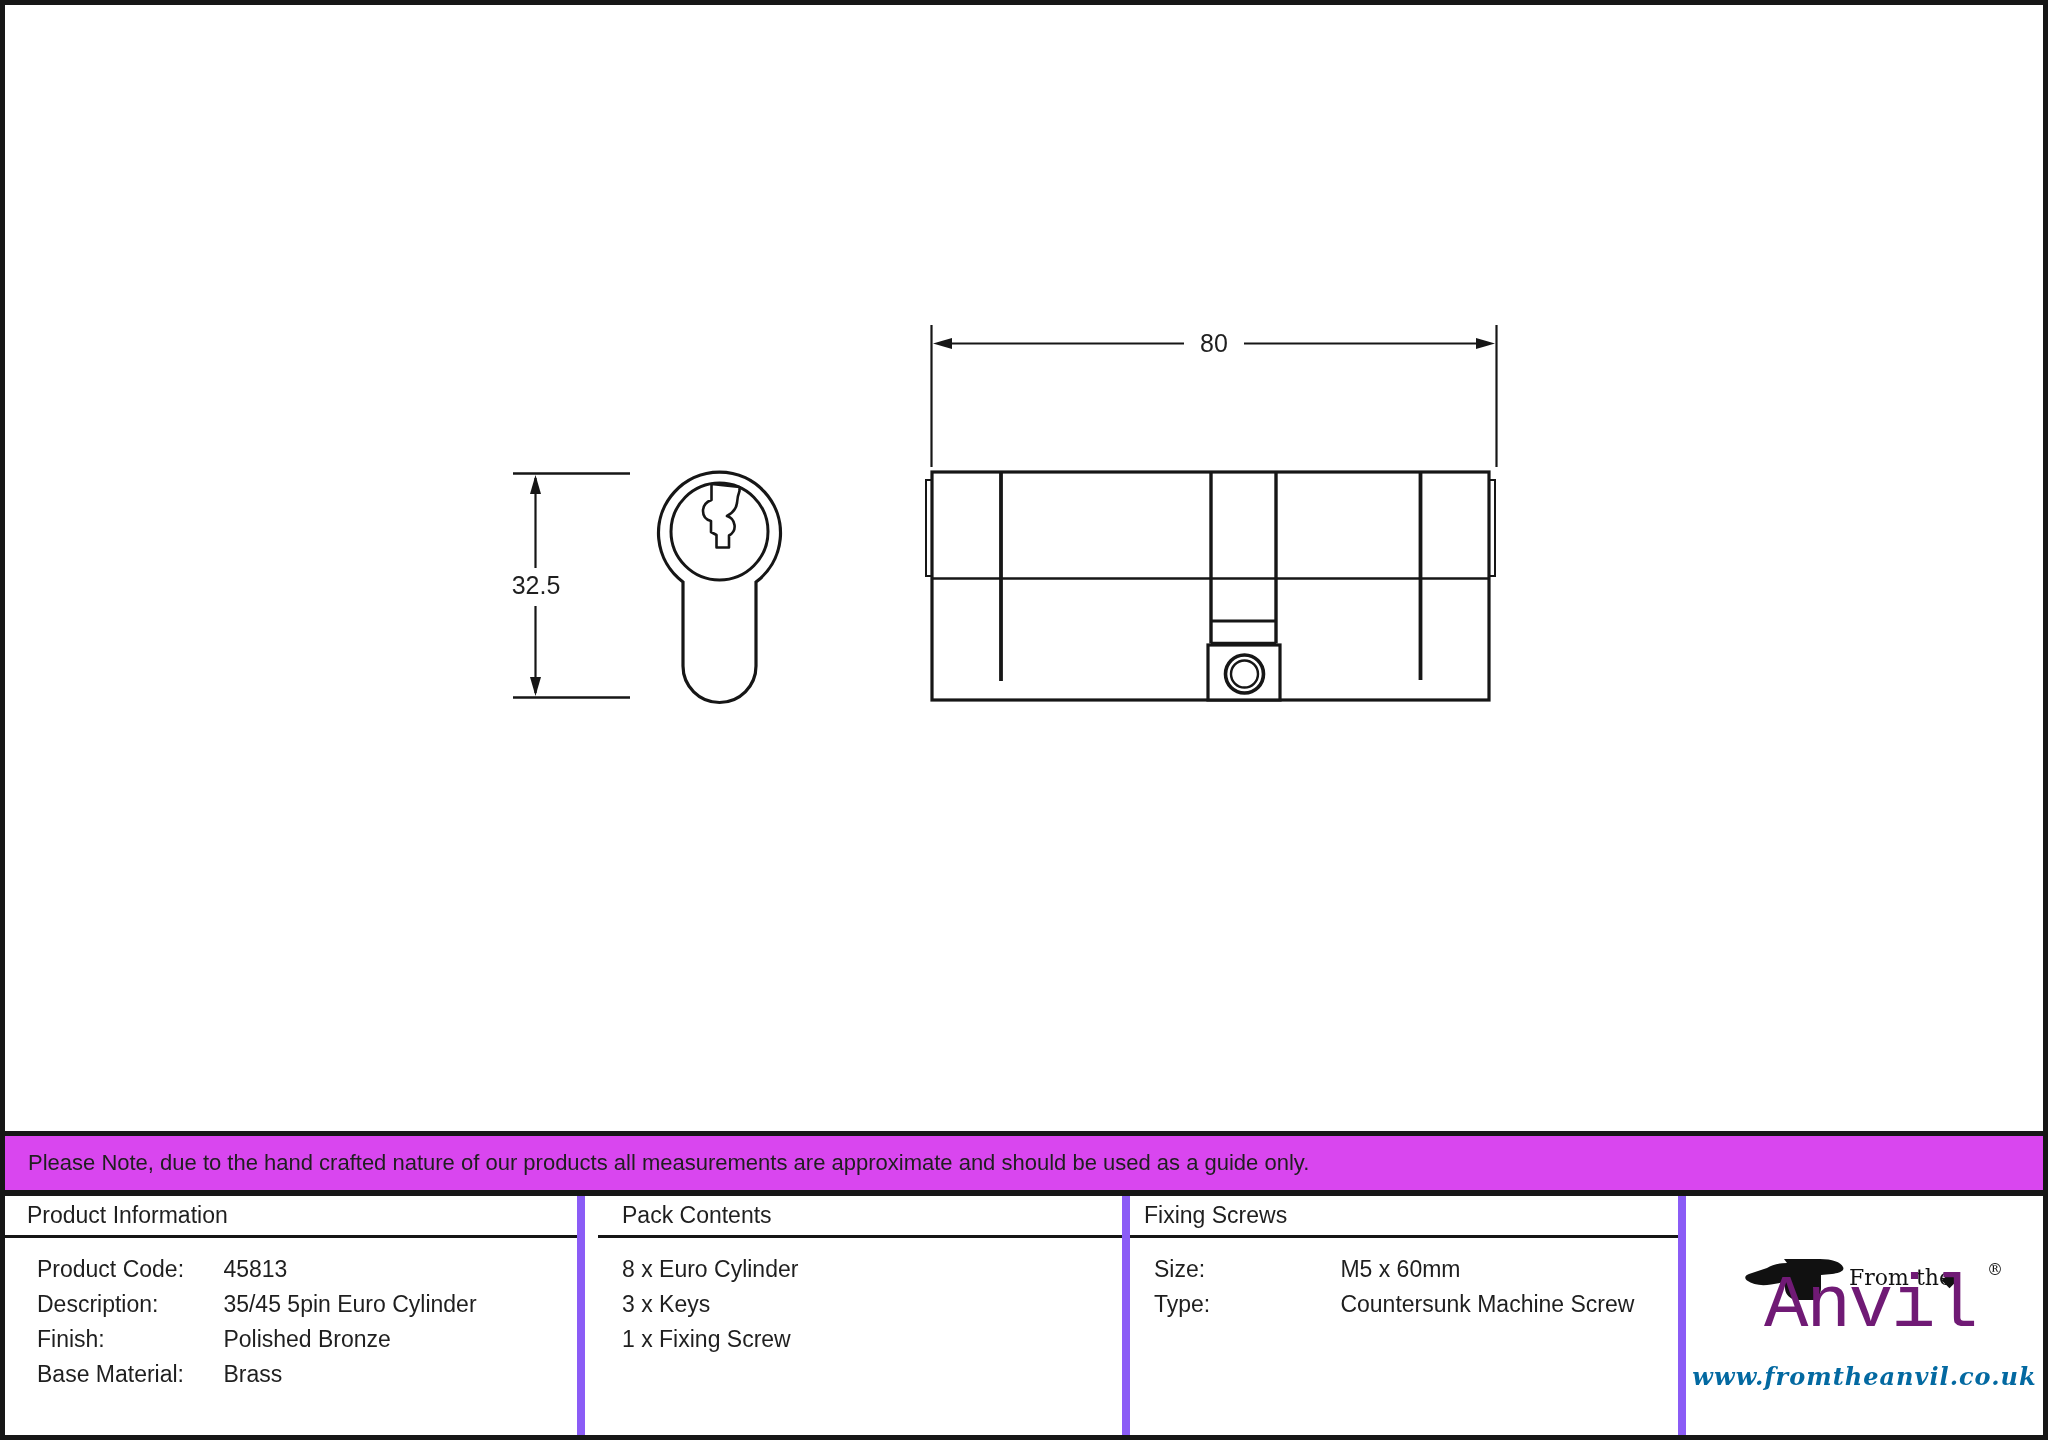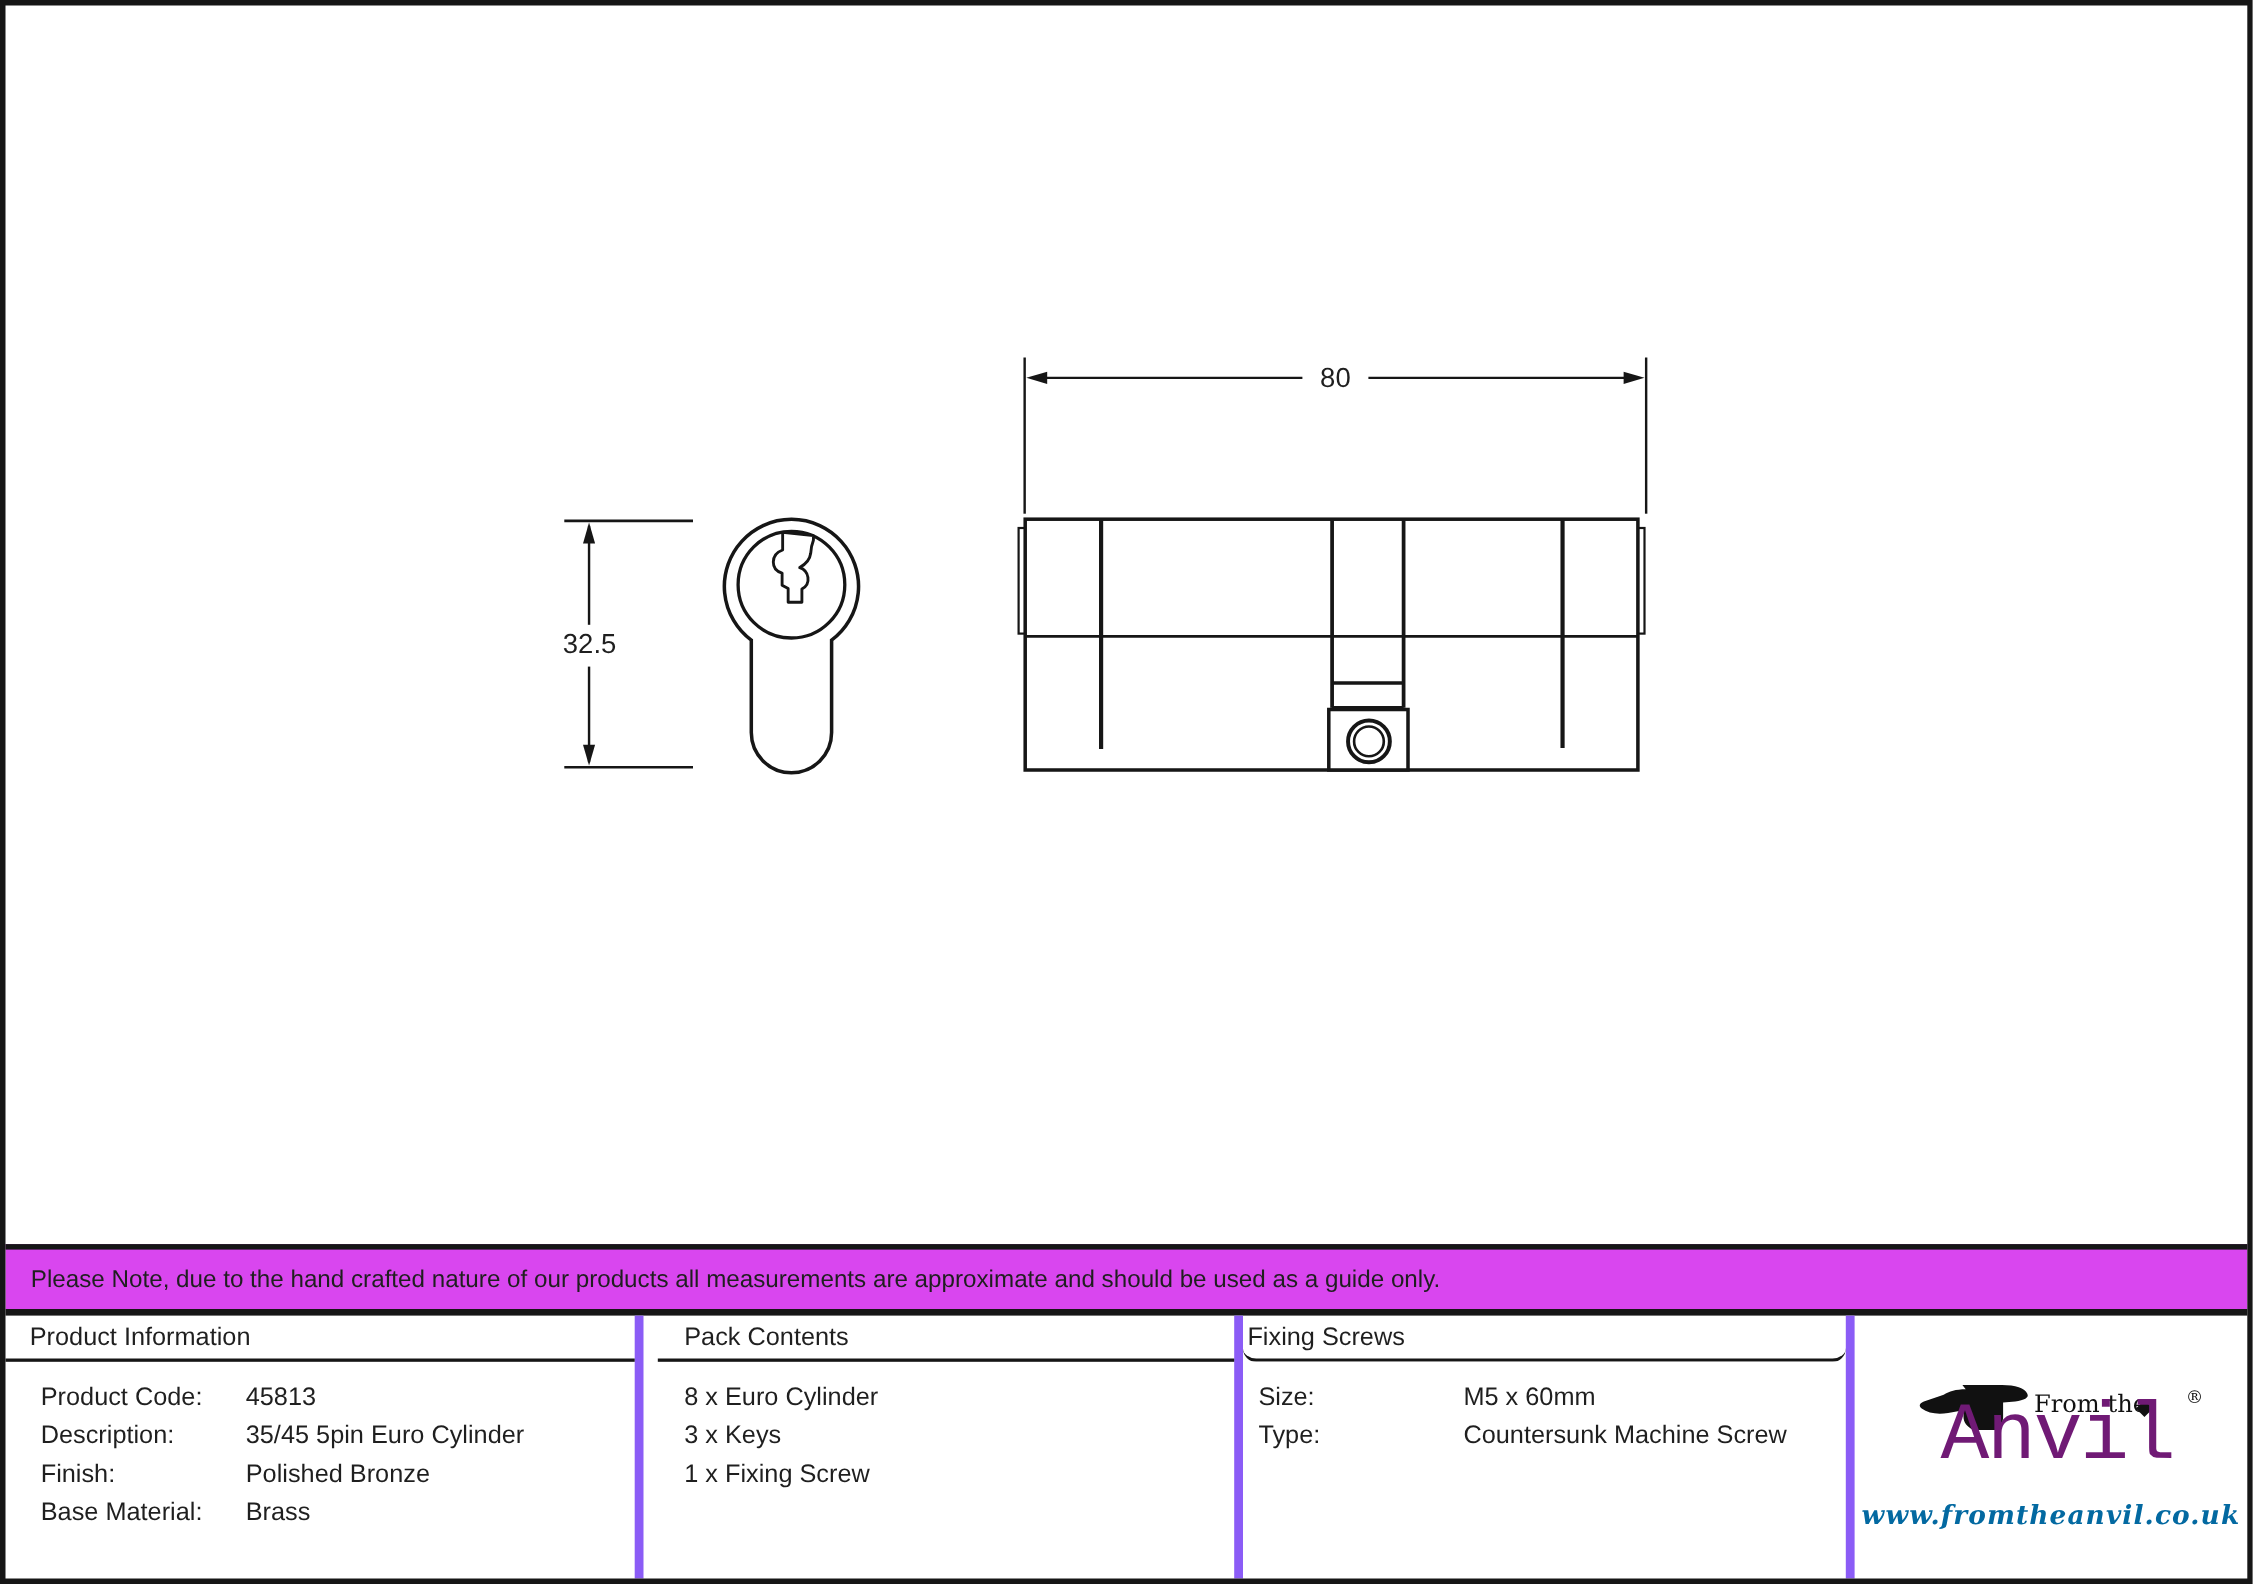--- a/index.html
+++ b/index.html
@@ -28,21 +28,21 @@
   .cell-header {
     height:39px; border-bottom:3px solid #161616; display:flex; align-items:center;
     font-size:23px;
   }
   .cell-body { padding-top:14px; font-size:23px; }
   .kv-row { line-height:35px; white-space:nowrap;margin-left:10px; }
   .kv-row .lbl { display:inline-block; width:180px; }
   .list-row { line-height:35px; white-space:nowrap; }
   .pad1 { padding-left:22px; }
   .pad2 { padding-left:24px;margin-left:13px; }
-  .pad3 { padding-left:4px;border-radius:12px; }
+  .pad3 { padding-left:14px; }
 
   
   .logo-cell { position:relative; overflow:hidden; }
   .logo-brand {
     position:absolute; left:78px; top:73px; font-family:Liberation Mono, monospace;
     font-size:74px; line-height:1; color:#701a75; letter-spacing:-2px;
   }
   .logo-anvil-svg { position:absolute; left:58px; top:62px; }
   .logo-fromthe {
     position:absolute; left:163px; top:69px; font-family:"DejaVu Serif", serif;

